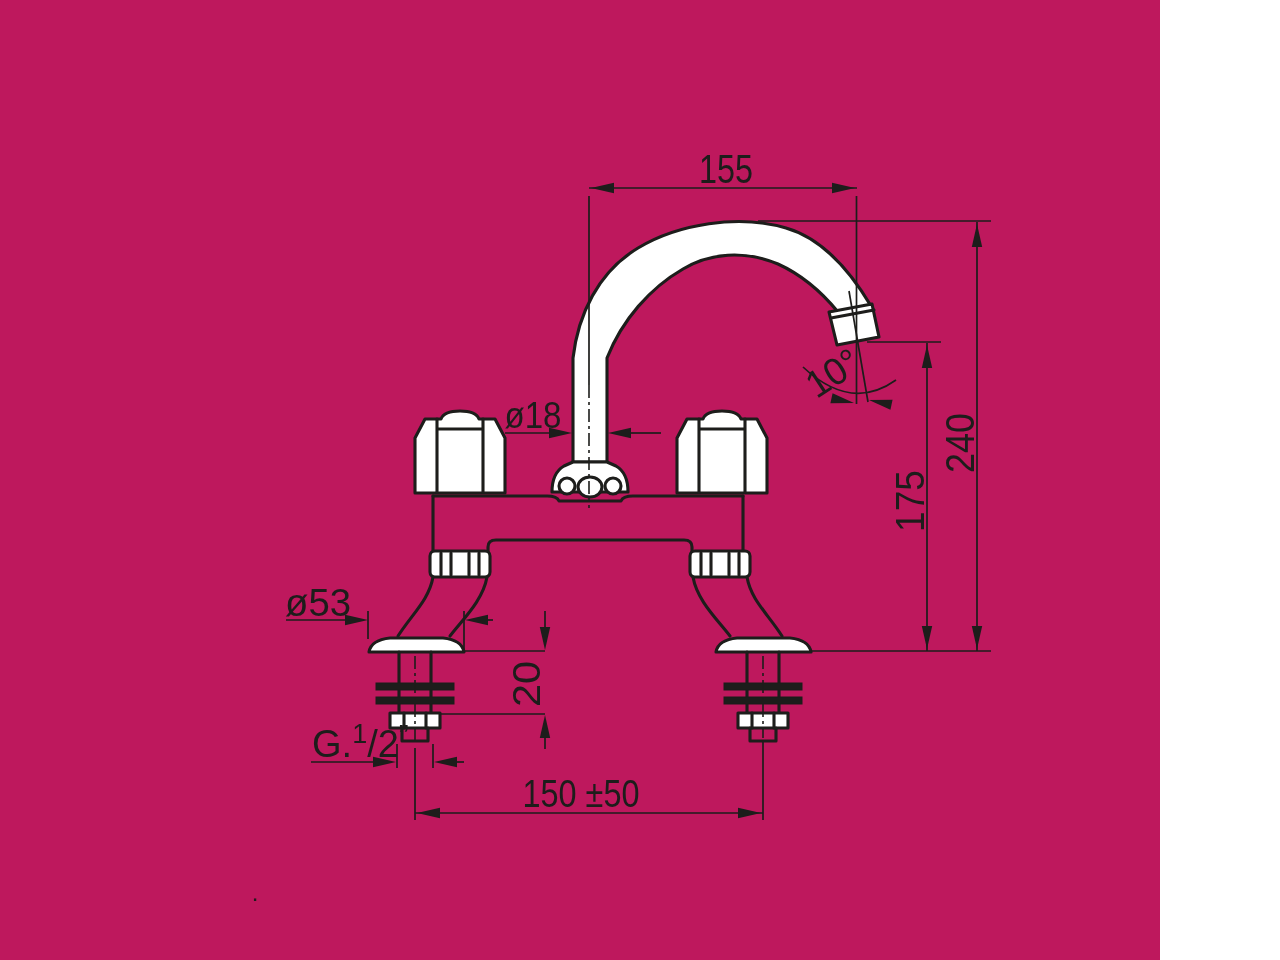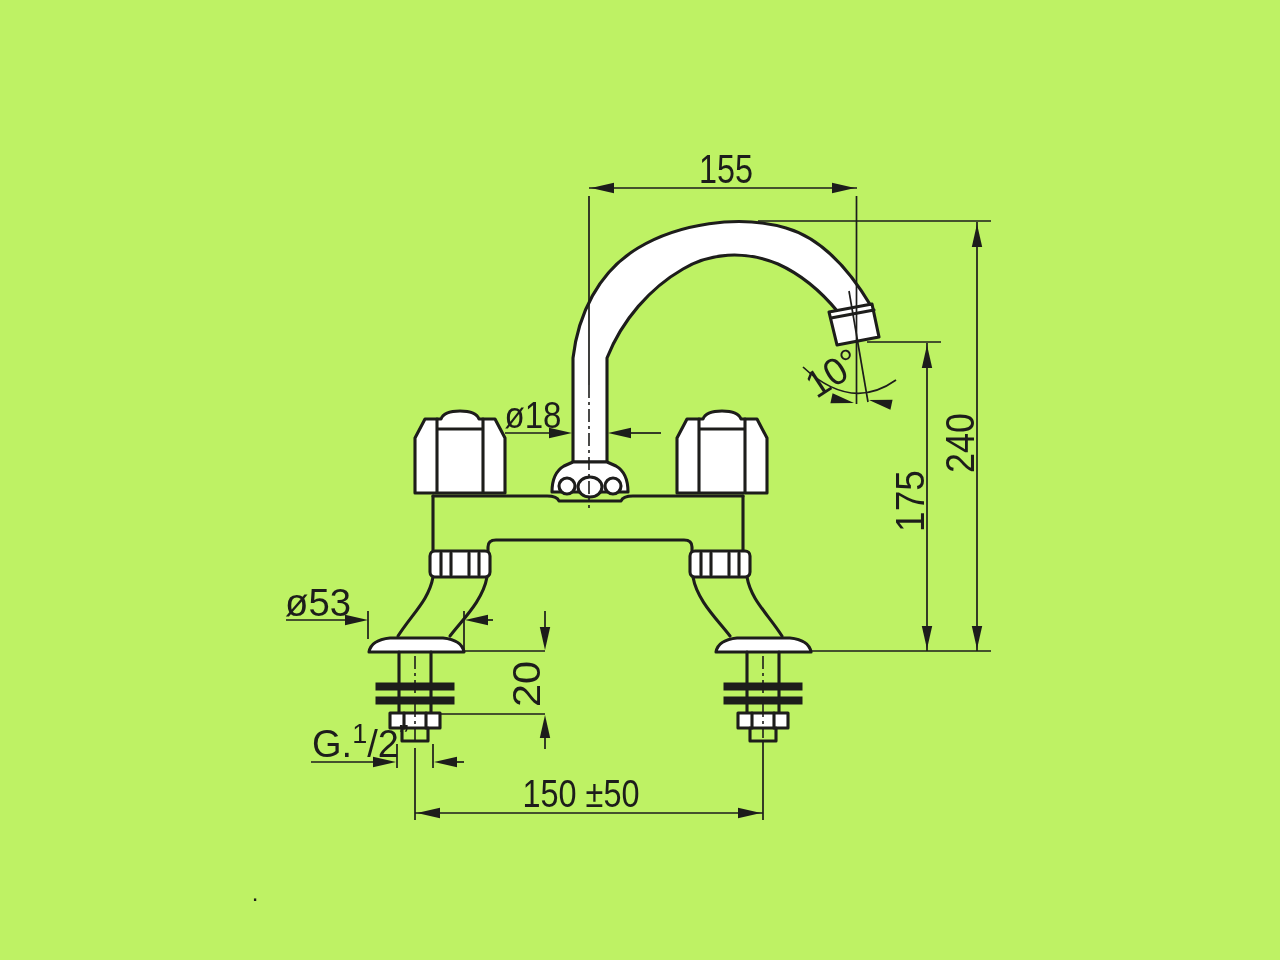--- a/index.html
+++ b/index.html
@@ -1,16 +1,16 @@
 <!DOCTYPE html>
 <html><head>
 <meta charset="utf-8">
 <style>
   html,body{margin:0;padding:0;background:#fff;}
-  .canvas{position:relative;width:1280px;height:960px;background:#bef264;overflow:hidden;}
+  .canvas{position:relative;width:1160px;height:960px;background:#be185d;overflow:hidden;}
   svg{position:absolute;left:0;top:0;}
   text{font-family:"Liberation Sans","DejaVu Sans",sans-serif;fill:#1d1d1b;}
   .obj{stroke:#1d1d1b;stroke-width:3.1;fill:none;stroke-linecap:round;stroke-linejoin:round;}
   .objf{stroke:#1d1d1b;stroke-width:3.1;fill:#ffffff;stroke-linejoin:round;}
   .thin{stroke:#1d1d1b;stroke-width:1.7;fill:none;stroke-linecap:butt;}
   .cl{stroke:#1d1d1b;stroke-width:1.6;fill:none;stroke-dasharray:13 4 3 4;}
   .arr{fill:#1d1d1b;stroke:none;}
   .bar{fill:#1d1d1b;stroke:#1d1d1b;stroke-width:1;}
 </style>
 </head>

